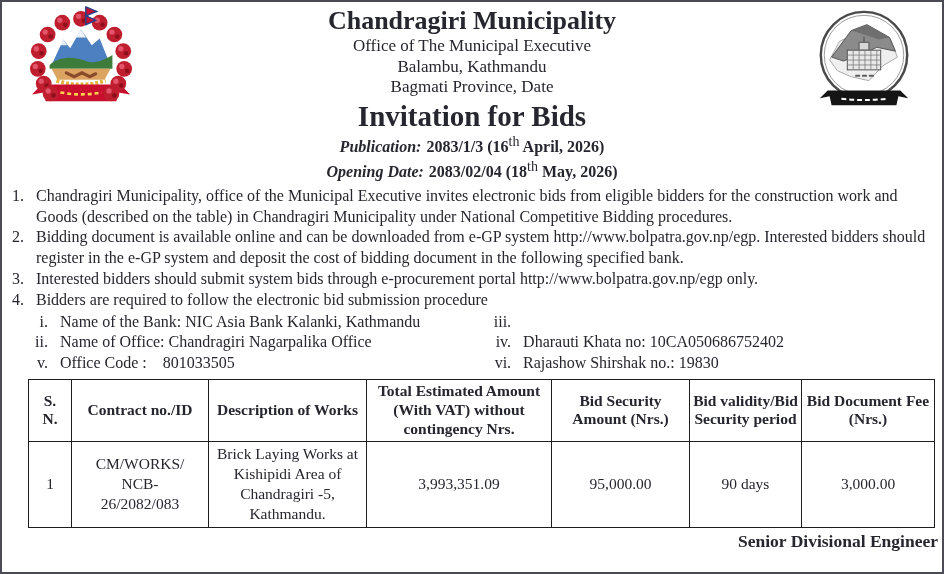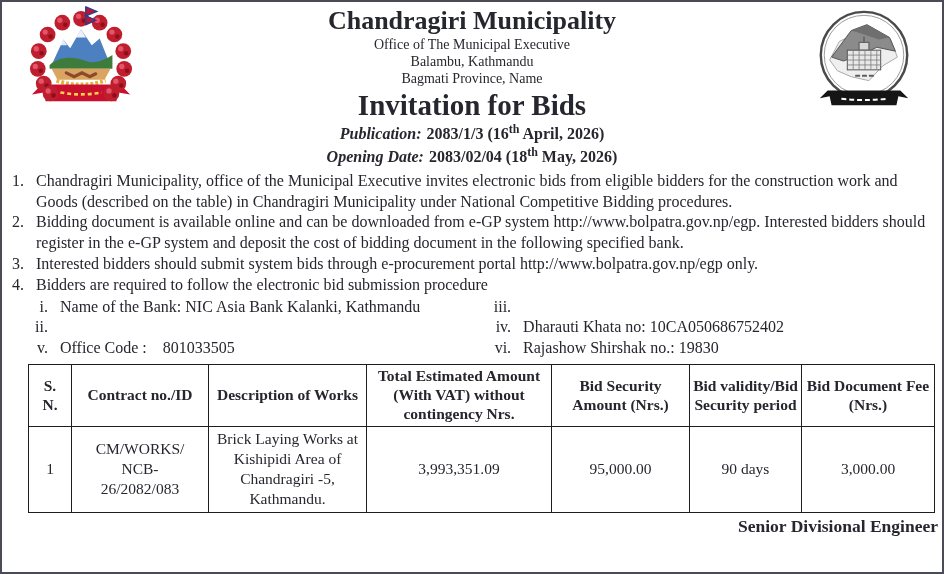--- a/index.html
+++ b/index.html
@@ -12,25 +12,25 @@
     font-family: "Liberation Serif", "DejaVu Serif", serif;
     color: #26262e;
     overflow: hidden;
   }
   
   .header { display: flex; align-items: flex-start; padding: 4px 14px 0 14px; }
   .logo-box { flex: 0 0 132px; }
   .logo-box svg { display: block; }
   .header-center { flex: 1 1 auto; text-align: center; }
   .muni-title { font-size: 26px; font-weight: bold; line-height: 1.15; }
-  .header-line { font-size: 14px; line-height: 1.22; }
+  .header-line { font-size: 17px; line-height: 1.22; }
   .doc-title { font-size: 29px; font-weight: bold; line-height: 1.12; margin-top: 2px; text-align: center; }
   .pub-line { font-size: 16px; font-weight: bold; line-height: 1.3; }
   .pub-label { font-style: italic; margin-right: 5px; }
-  .pub-line sup { font-size: 12px; font-weight: bold; }
+  .pub-line sup { font-size: 14px; font-weight: normal; }
   
   .notices { padding: 3px 8px 0 10px; }
   .notice { display: flex; font-size: 16px; line-height: 1.3; }
   .notice-num { flex: 0 0 24px; }
   .notice-text { flex: 1 1 auto; }
   
   .bank-heading {
     font-size: 16px; font-weight: bold; text-decoration: underline;
     padding: 2px 0 0 10px; line-height: 1.25;
   }
@@ -106,21 +106,21 @@
 
         <path d="M70 1 V18" stroke="#55514d" stroke-width="1.6"></path>
         <path d="M70 1 L81 5.5 L70 10 L80 14.5 L70 19 Z" fill="#c8102e" stroke="#24408e" stroke-width="1.4"></path>
       </svg>
     </div>
 
     <div class="header-center">
       <div class="muni-title">Chandragiri Municipality</div>
       <div class="header-line">Office of The Municipal Executive</div>
       <div class="header-line">Balambu, Kathmandu</div>
-      <div class="header-line">Bagmati Province, Name</div>
+      <div class="header-line">Bagmati Province, Date</div>
       <div class="doc-title">Invitation for Bids</div>
       <div class="pub-line">
         <span class="pub-label">Publication:</span><span>2083/1/3 (16</span><sup>th</sup><span> April, 2026)</span>
       </div>
       <div class="pub-line">
         <span class="pub-label">Opening Date:</span><span>2083/02/04 (18</span><sup>th</sup><span> May, 2026)</span>
       </div>
     </div>
 
     <div class="logo-box" style="display:flex; justify-content:flex-end;">
@@ -171,20 +171,21 @@
   <div class="bank-grid">
     <div class="bank-item">
       <span class="bank-rn">i.</span>
       <span class="bank-text">Name of the Bank: NIC Asia Bank Kalanki, Kathmandu</span>
     </div>
     <div class="bank-item">
       <span class="bank-rn">iii.</span>
     </div>
     <div class="bank-item">
       <span class="bank-rn">ii.</span>
+      <span class="bank-text">Name of Office: Chandragiri Nagarpalika Office</span>
     </div>
     <div class="bank-item">
       <span class="bank-rn">iv.</span>
       <span class="bank-text">Dharauti Khata no: 10CA050686752402</span>
     </div>
     <div class="bank-item">
       <span class="bank-rn">v.</span>
       <span class="bank-text">Office Code :    801033505</span>
     </div>
     <div class="bank-item">

